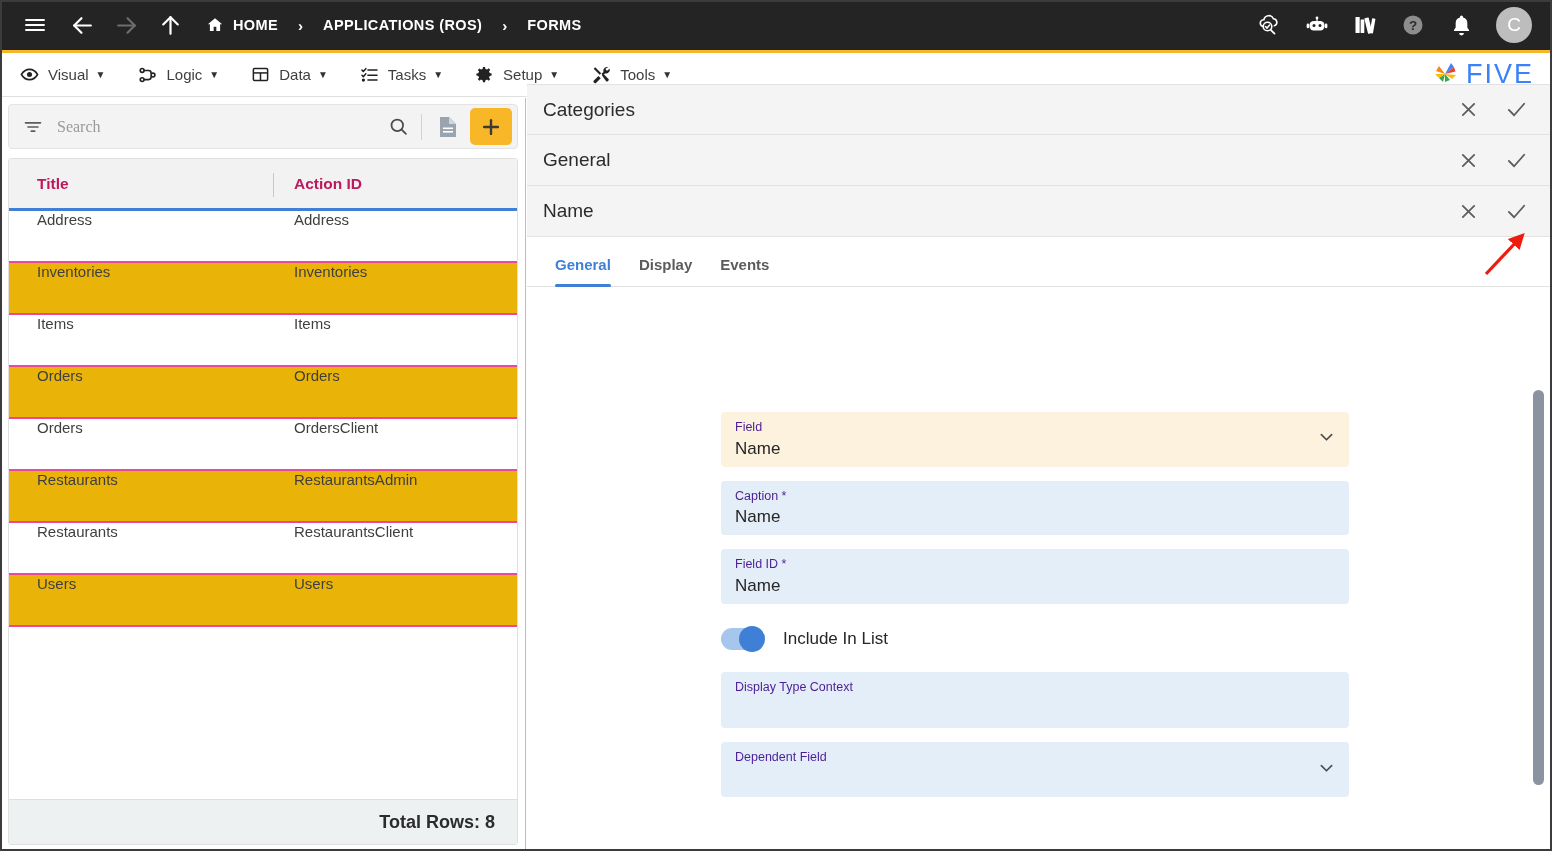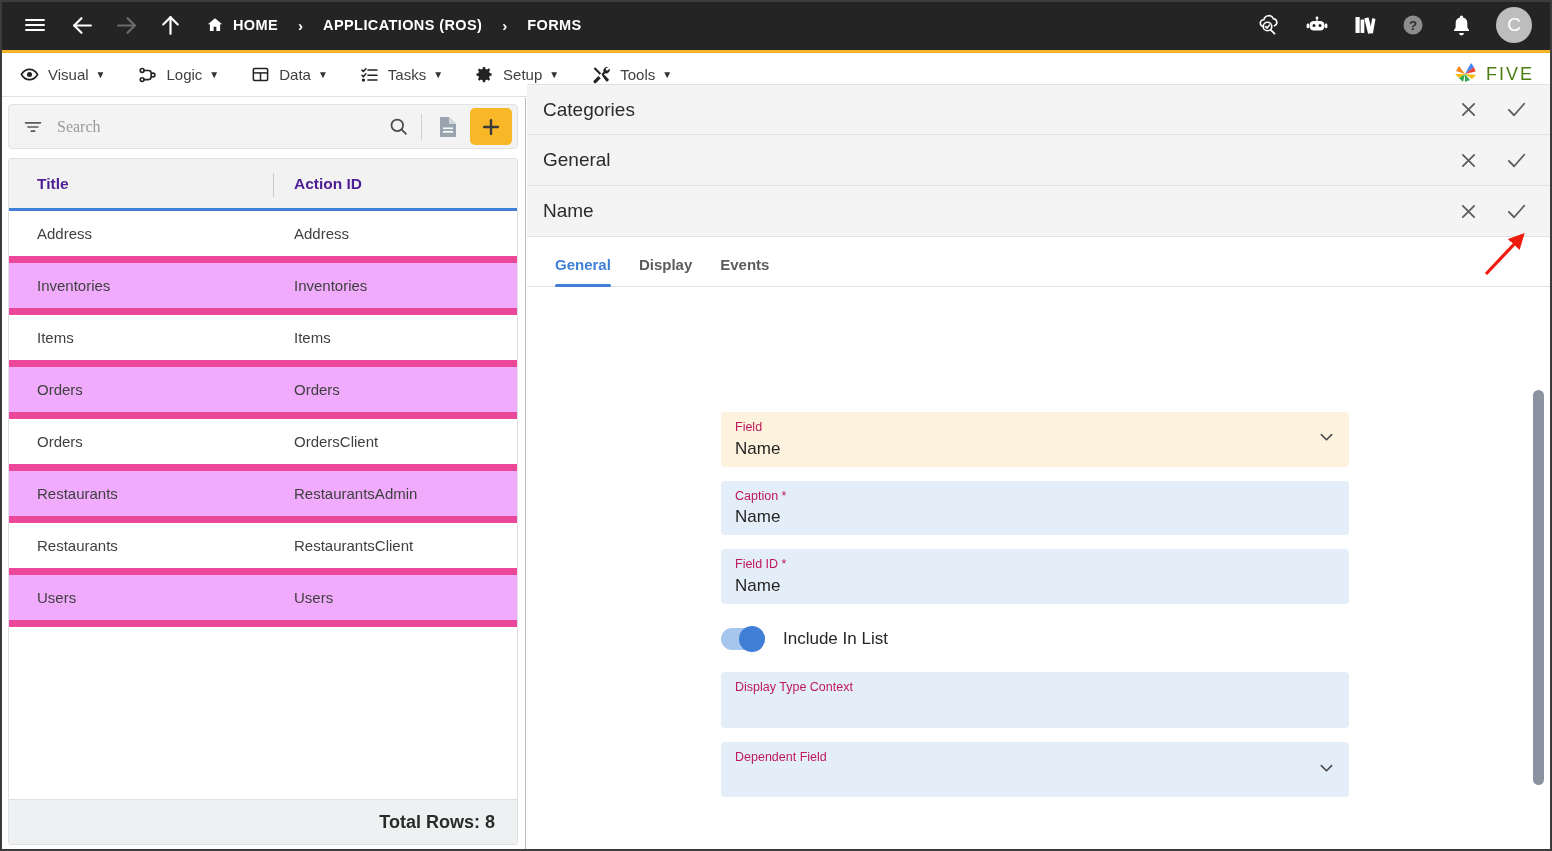--- a/index.html
+++ b/index.html
@@ -69,21 +69,21 @@
   }
   .menu-item:first-child { margin-left: 20px; }
   .menu-ico { display: flex; margin-right: 9px; color: #222; }
   .menu-caret { margin-left: 7px; font-size: 10px; color: #333; }
 
   .five-logo {
     margin-left: auto; margin-right: 18px;
     display: flex; align-items: center; gap: 6px;
   }
   .five-word {
-    font-size: 18px; letter-spacing: 2px; color: #4d7c0f;
+    font-size: 27px; letter-spacing: 2px; color: #3b82f6;
     font-weight: 400; font-family: "Liberation Sans", sans-serif;
   }
 
   
   .left-panel {
     position: absolute; top: 98px; left: 0;
     width: 526px; height: 753px;
     background: #ffffff;
     border-right: 1px solid #bdbdbd;
   }
@@ -119,34 +119,34 @@
     border: 1px solid #e0e0e0; border-radius: 3px;
     background: #ffffff; overflow: hidden;
   }
   .tbl-head {
     height: 52px; background: #f2f2f2;
     display: flex; align-items: center;
     border-bottom: 3px solid #3f7fd6;
     position: relative;
   }
   .th {
-    font-size: 15.5px; font-weight: 700; color: #4c1d95;
+    font-size: 15.5px; font-weight: 700; color: #be185d;
   }
   .th-title  { width: 270px; padding-left: 28px; }
   .th-action { flex: 1; padding-left: 15px; }
   .th-sep {
     position: absolute; left: 264px; top: 14px;
     width: 1px; height: 24px; background: #c9c9c9;
   }
   .tbl-row {
-    height: 52px; display: flex; align-items: center;
-    border-bottom: 7px solid #ec4899;
+    height: 52px; display: flex; 
+    border-bottom: 2px solid #ec4899;
   }
   .tbl-row.odd  { background: #ffffff; }
-  .tbl-row.even { background: #f0abfc; }
+  .tbl-row.even { background: #eab308; }
   .td { font-size: 15px; color: #3f3f3f; }
   .td-title  { width: 270px; padding-left: 28px; }
   .td-action { flex: 1; padding-left: 15px; }
   .tbl-filler { background: #ffffff; }
   .tbl-foot {
     position: absolute; bottom: 0; left: 0; right: 0;
     height: 45px; background: #eef1f2; border-top: 1px solid #dfdfdf;
     display: flex; align-items: center; justify-content: flex-end;
   }
   .tbl-foot span {
@@ -199,21 +199,21 @@
   }
   .form-inner { padding-top: 22px; padding-left: 194px; }
 
   .fld {
     position: relative; width: 628px; min-height: 52px;
     border-radius: 4px; margin-bottom: 14px;
     padding: 8px 14px 7px 14px;
   }
   .fld.cream { background: #fdf2dd; }
   .fld.blue  { background: #e4eef8; }
-  .fld-label { font-size: 12.5px; color: #be185d; line-height: 1.25; }
+  .fld-label { font-size: 12.5px; color: #4c1d95; line-height: 1.25; }
   .fld-value { font-size: 17px; color: #262626; margin-top: 2px; line-height: 1.3; }
   .fld-empty { height: 23px; }
   .fld-right {
     position: absolute; right: 13px; top: 50%;
     transform: translateY(-50%);
     display: flex; align-items: center; gap: 14px; color: #4d4d4d;
   }
 
   .toggle-row {
     display: flex; align-items: center;

